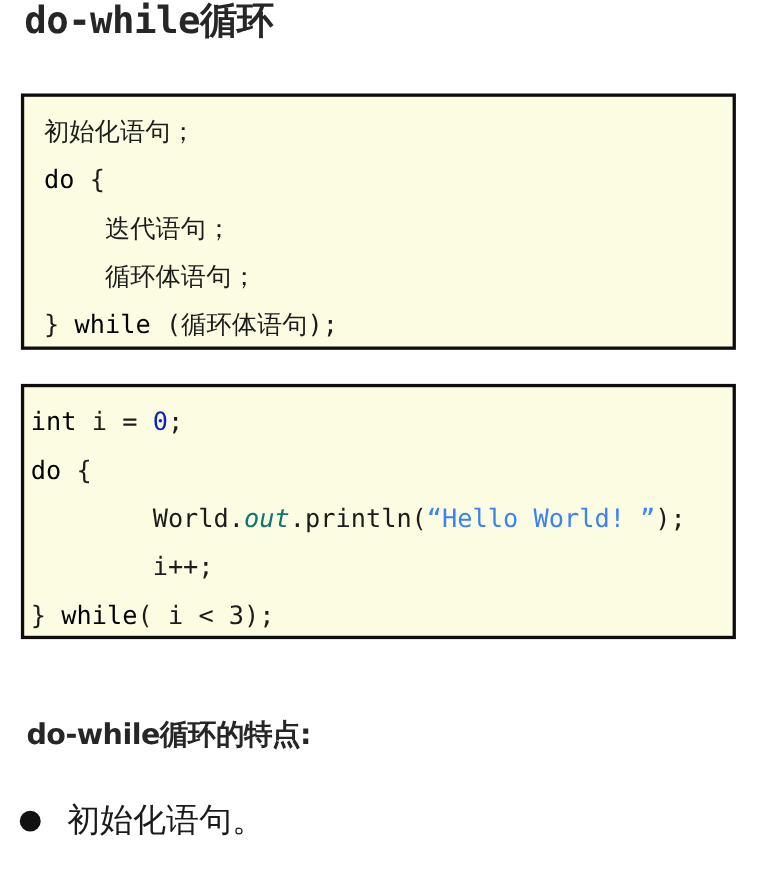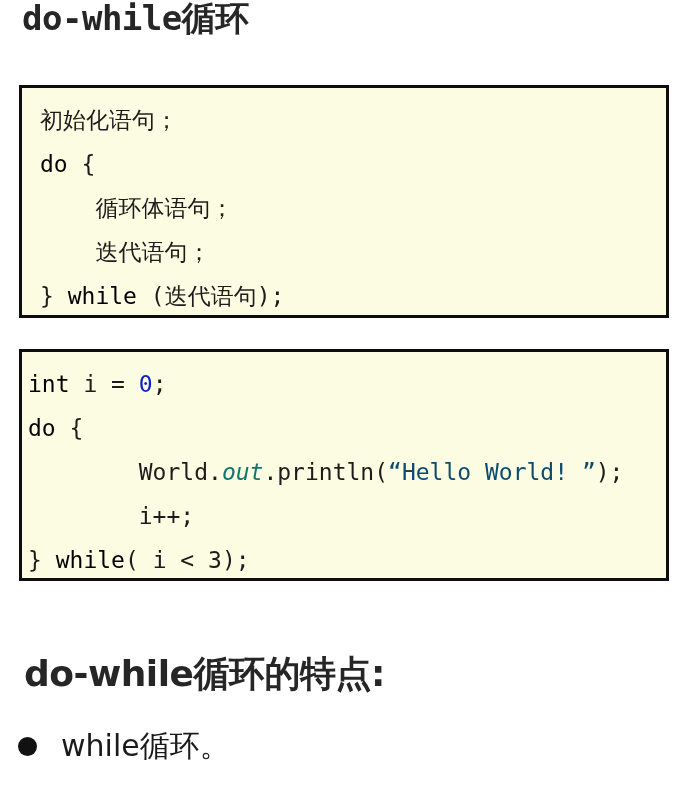--- a/index.html
+++ b/index.html
@@ -47,21 +47,21 @@
   #code-block-2 { top: 349px; height: 232px; padding: 10px 0 0 6px; }
 
   .code-line {
     white-space: pre;
     height: 44px;
   }
 
   
   .kw      { color: #000000; }
   .num     { color: #0a21c8; }
-  .str     { color: #0c4a6e; }
+  .str     { color: #3b82f6; }
   .field   { color: #0f766e; font-style: italic; }
   .plain   { color: #1c1c1c; }
   .squiggle {
     position: relative;
     display: inline-block;
   }
   .squiggle::after {
     content: "";
     position: absolute;
     left: -1px;
@@ -74,21 +74,21 @@
     background-size: 4px 4px;
     background-repeat: repeat-x;
   }
 
   
   .feature-heading {
     position: absolute;
     left: 24px;
     top: 650px;
     font-family: "DejaVu Sans", "Liberation Sans", sans-serif;
-    font-size: 36px;
+    font-size: 26px;
     font-weight: bold;
     color: #262626;
     letter-spacing: -0.5px;
     white-space: nowrap;
   }
 
   
   .bullet-list {
     position: absolute;
     left: 18px;
@@ -115,33 +115,33 @@
   .bullet-text { white-space: nowrap; }
 </style>
 </head>
 <body>
 
 <div class="page-title">do-while循环</div>
 
 <div class="code-block" id="code-block-1">
     <div class="code-line"><span class="plain">初始化语句；</span></div>
     <div class="code-line"><span class="kw">do</span><span class="plain"> {</span></div>
+    <div class="code-line"><span class="plain">    迭代语句；</span></div>
     <div class="code-line"><span class="plain">    循环体语句；</span></div>
-    <div class="code-line"><span class="plain">    迭代语句；</span></div>
-    <div class="code-line"><span class="plain">} </span><span class="kw">while</span><span class="plain"> (迭代语句);</span></div>
+    <div class="code-line"><span class="plain">} </span><span class="kw">while</span><span class="plain"> (循环体语句);</span></div>
   </div>
 
 <div class="code-block" id="code-block-2">
     <div class="code-line"><span class="kw">int</span><span class="plain"> i = </span><span class="num">0</span><span class="plain">;</span></div>
     <div class="code-line"><span class="kw">do</span><span class="plain"> {</span></div>
     <div class="code-line"><span class="plain">        World.</span><span class="field">out</span><span class="plain">.println(</span><span class="str">“Hello World! ”</span><span class="plain">);</span></div>
     <div class="code-line"><span class="plain">        i++;</span></div>
     <div class="code-line"><span class="plain">} </span><span class="kw">while</span><span class="plain">( </span><span class="plain squiggle">i</span><span class="plain"> &lt; 3);</span></div>
   </div>
 
 <div class="feature-heading">do-while循环的特点:</div>
 
 <div class="bullet-list" id="bullet-list">
     <div class="bullet-item">
       <span class="bullet-dot"></span>
-      <span class="bullet-text">while循环。</span>
+      <span class="bullet-text">初始化语句。</span>
     </div>
   </div>
 
 </body></html>

